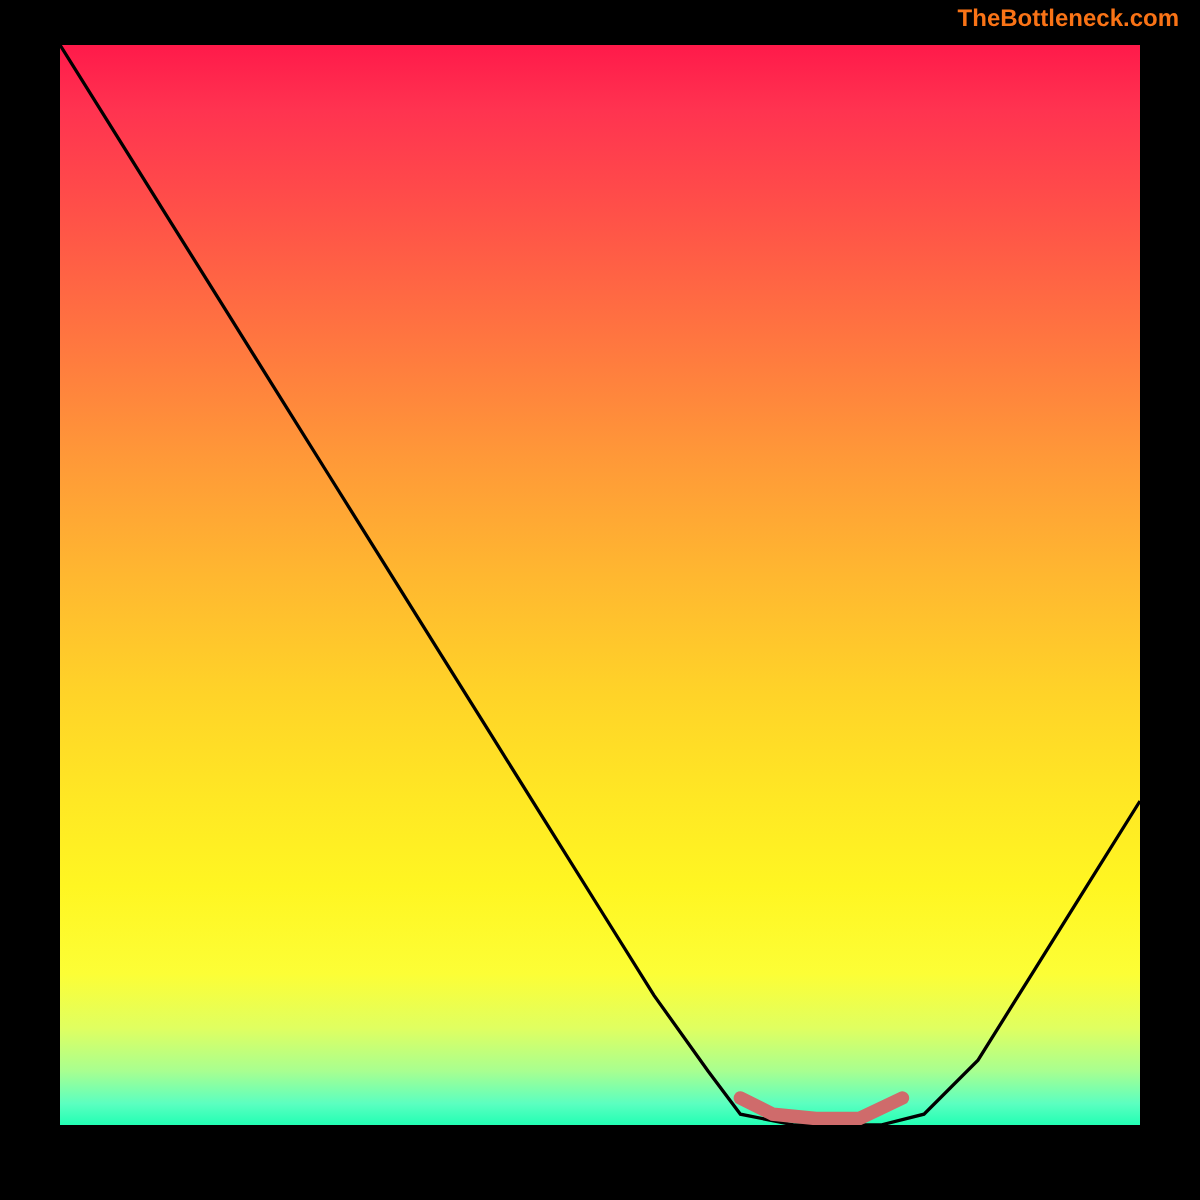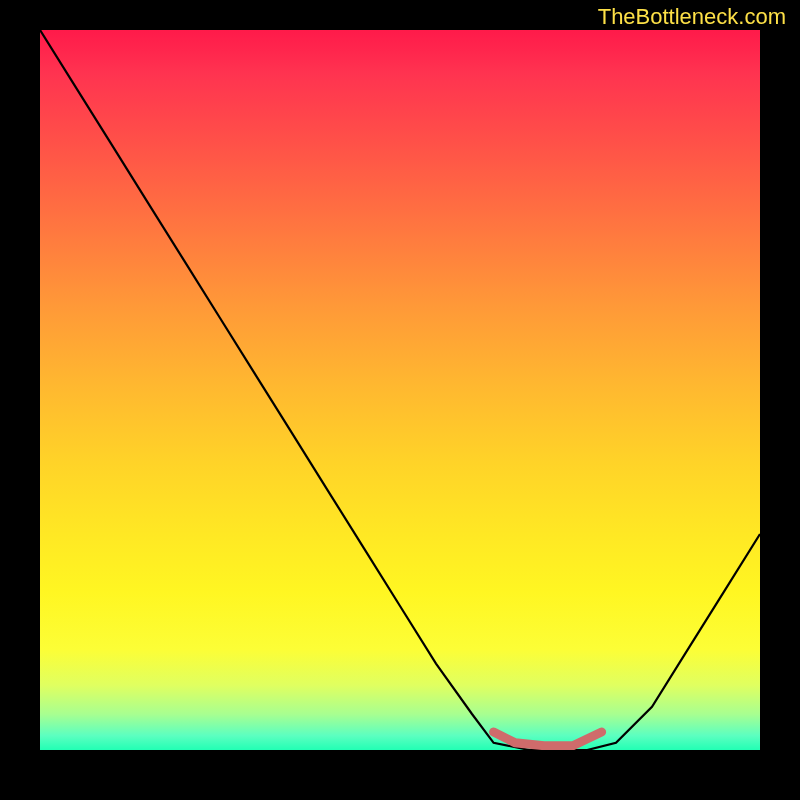--- a/index.html
+++ b/index.html
@@ -7,23 +7,23 @@
     width: 800px;
     height: 800px;
     background: #000;
     position: relative;
     font-family: Arial, sans-serif;
   }
   .watermark {
     position: absolute;
     top: 4px;
     right: 14px;
-    color: #fde047;
-    font-size: 22px;
-    font-weight: 400;
+    color: #f97316;
+    font-size: 16px;
+    font-weight: 700;
     z-index: 10;
   }
   .plot-area {
     position: absolute;
     left: 40px;
     top: 30px;
     width: 720px;
     height: 720px;
     background: linear-gradient(to bottom,
       #ff1a4a 0%,

